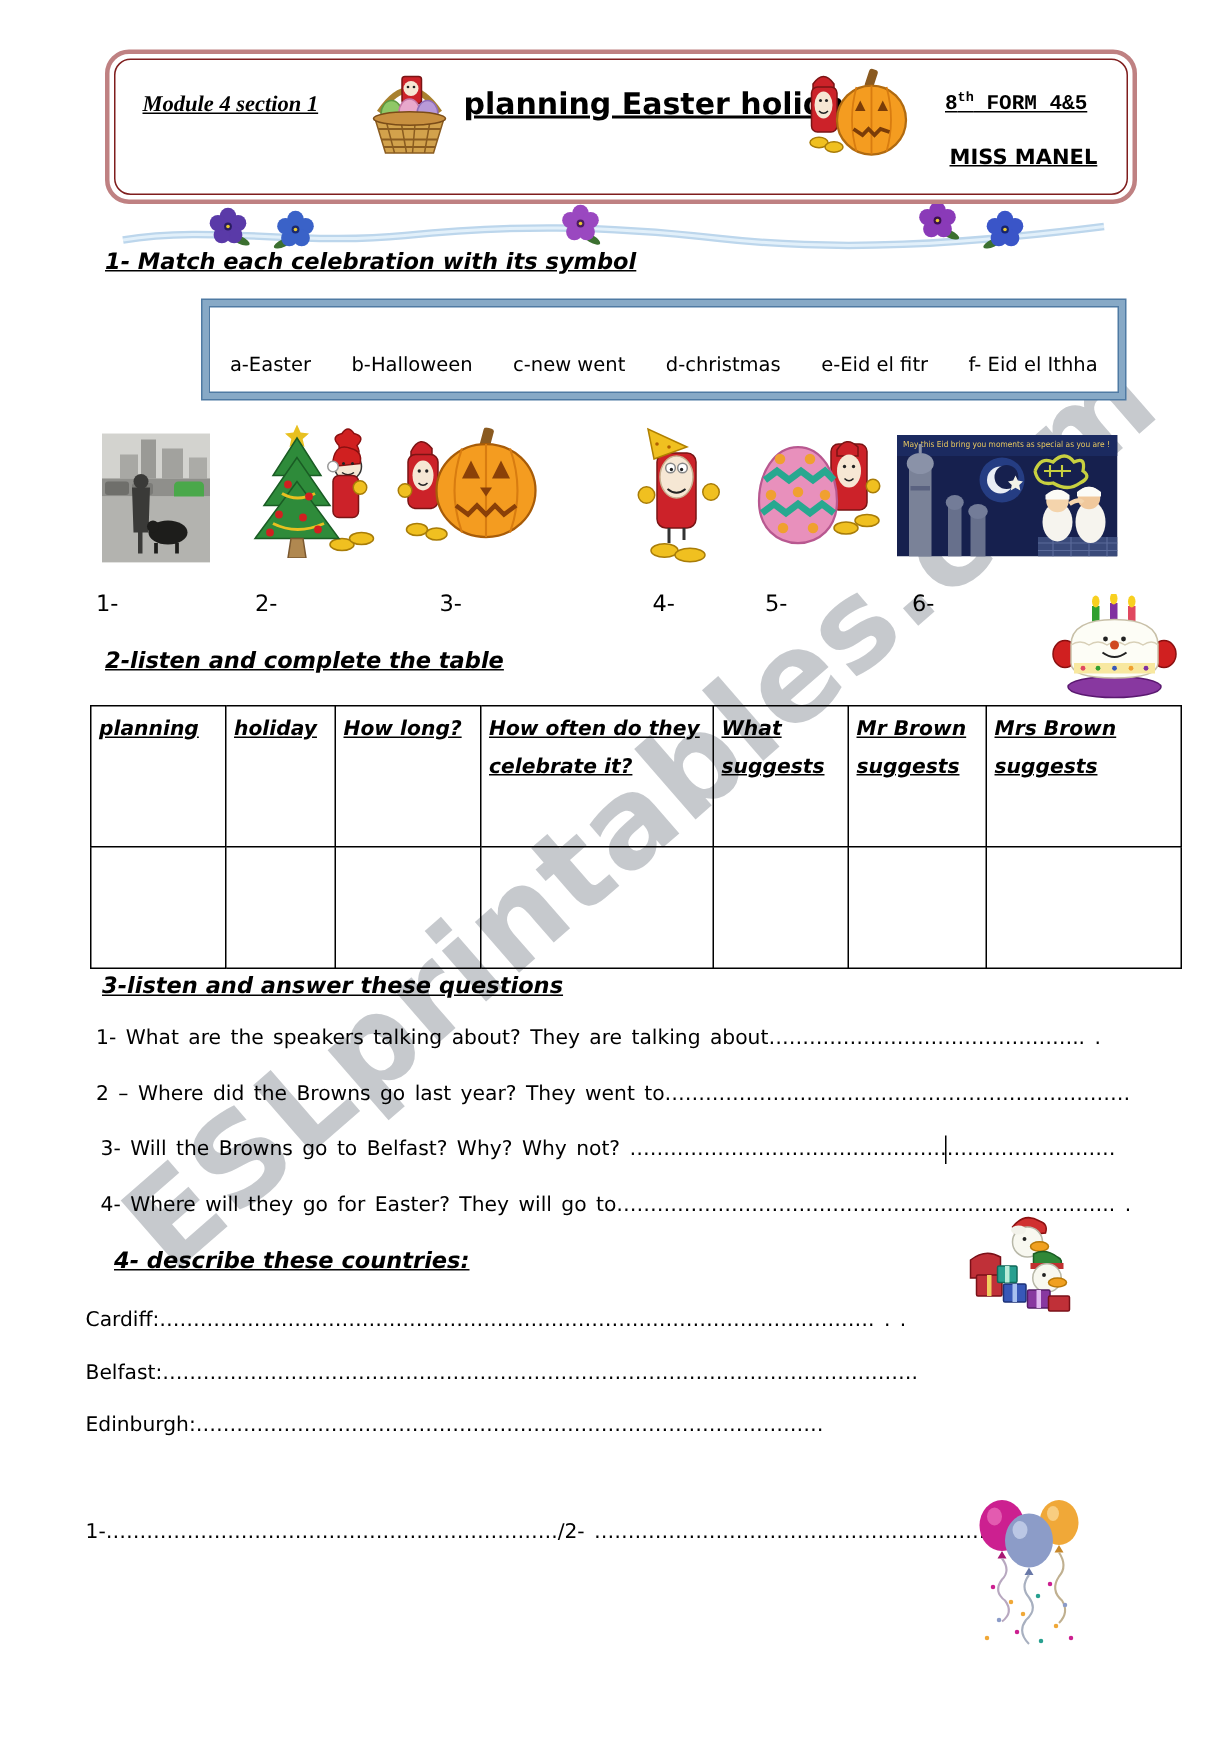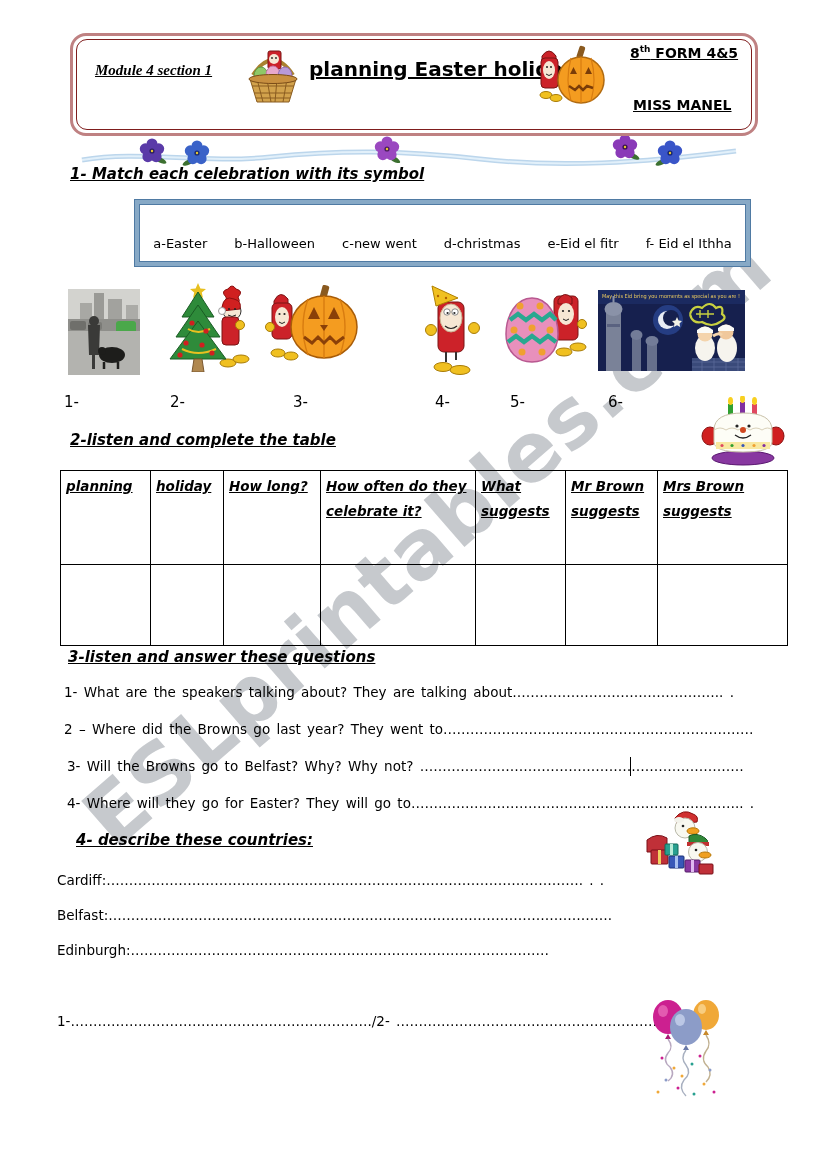--- a/index.html
+++ b/index.html
@@ -10,21 +10,21 @@
   .watermark{position:absolute;left:96px;top:782px;transform:rotate(-41deg);transform-origin:0 50%;
              font-size:82px;font-weight:bold;letter-spacing:1px;color:#8f959d;opacity:.5;
              white-space:nowrap;}
   
   .header-box{left:70px;top:33px;width:682px;height:97px;border:3px solid #bf8182;border-radius:16px;background:#fff;}
   .header-inner{position:absolute;left:3px;top:3px;right:3px;bottom:3px;border:1px solid #7f1d1d;border-radius:11px;}
   .module{position:absolute;left:18px;top:22px;font-family:"Liberation Serif","DejaVu Serif",serif;
           font-style:italic;font-weight:bold;font-size:15px;text-decoration:underline;}
   .title{position:absolute;left:232px;top:17px;font-size:20px;font-weight:bold;text-decoration:underline;
          text-decoration-thickness:2px;white-space:nowrap;}
-  .form-line{position:absolute;left:553px;top:4px;font-size:14px;font-weight:bold;text-decoration:underline;white-space:nowrap;}
+  .form-line{position:absolute;left:553px;top:20px;font-size:14px;font-weight:bold;text-decoration:underline;white-space:nowrap;font-family:Liberation Mono, monospace;}
   .teacher{position:absolute;left:556px;top:57px;font-size:14px;font-weight:bold;text-decoration:underline;}
   
   .sec-head{font-size:15px;font-weight:bold;font-style:italic;text-decoration:underline;white-space:nowrap;text-align:center;}
   
   .options-box{left:139px;top:204px;width:605px;height:56px;border:1px solid #4f7aa3;background:#fff;
                box-shadow:0 0 0 4px #87a9c6, 0 0 0 5px #4f7aa3;}
   .options-row{display:flex;justify-content:center;gap:27px;padding-top:31px;font-size:13px;white-space:nowrap;}
   
   .bodyline{font-size:13.5px;word-spacing:2px;white-space:nowrap;}
   

